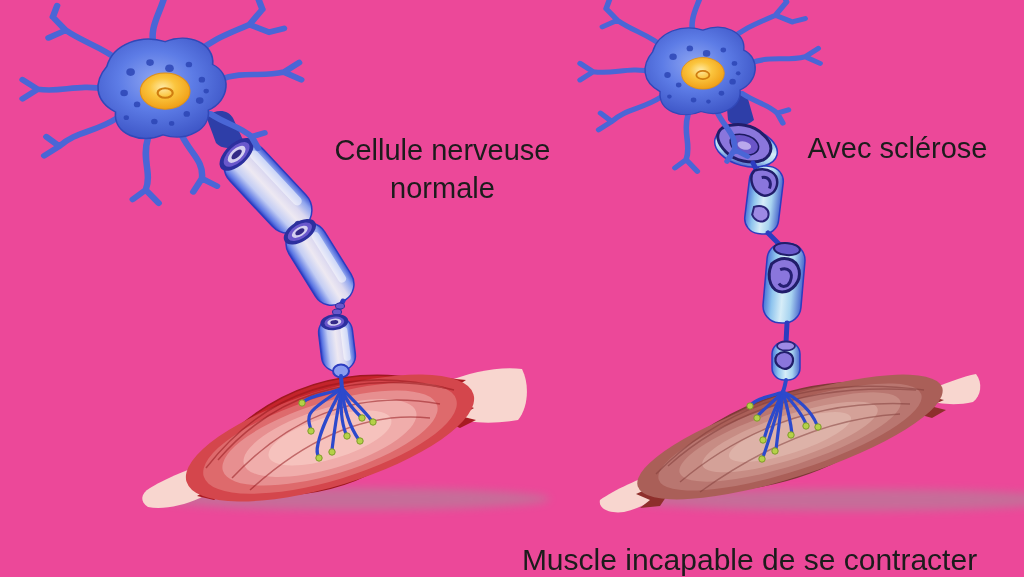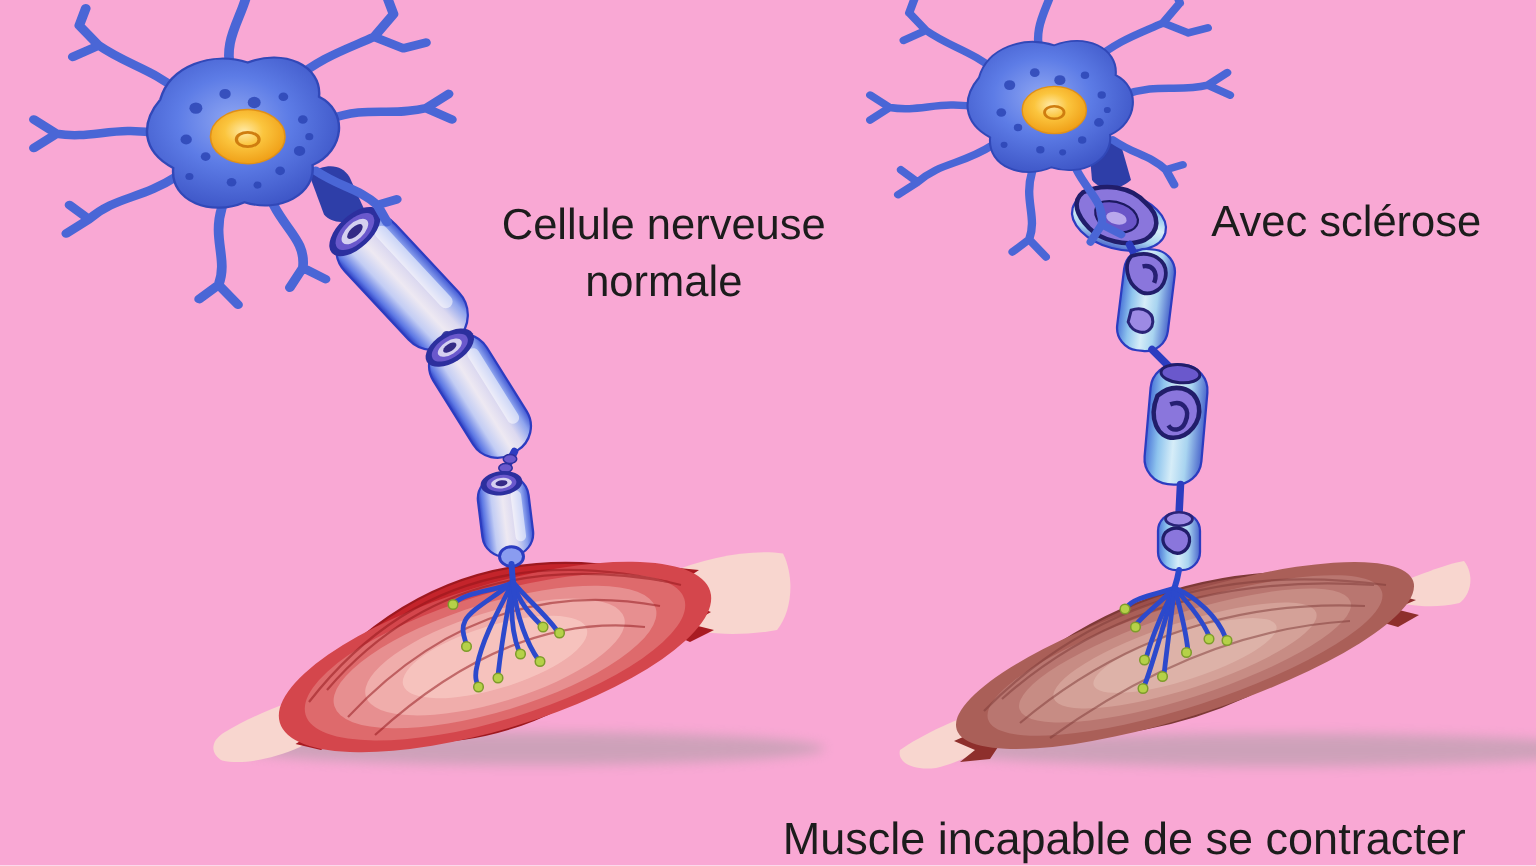--- a/index.html
+++ b/index.html
@@ -1,16 +1,16 @@
 <!DOCTYPE html>
 <html><head>
 <meta charset="utf-8">
 <style>
   html,body{margin:0;padding:0;background:#fff;}
-  .stage{position:relative;width:1024px;height:577px;background:#f9a8d4;overflow:hidden;
+  .stage{position:relative;width:1024px;height:577px;background:#ec4899;overflow:hidden;
          font-family:"Liberation Sans", sans-serif;}
   .stage svg{position:absolute;left:0;top:0;}
   .lbl{position:absolute;color:#1c1c1c;text-align:center;line-height:1.3;}
   .lbl-normal{left:290px;top:132px;width:305px;font-size:29px;white-space:pre-line;}
   .lbl-sclerose{left:745px;top:130px;width:305px;font-size:29px;}
   .lbl-muscle-left{left:87px;top:523px;width:360px;font-size:30px;}
   .lbl-muscle-right{left:482px;top:540px;width:535px;font-size:30px;}
 </style>
 </head>
 <body>

